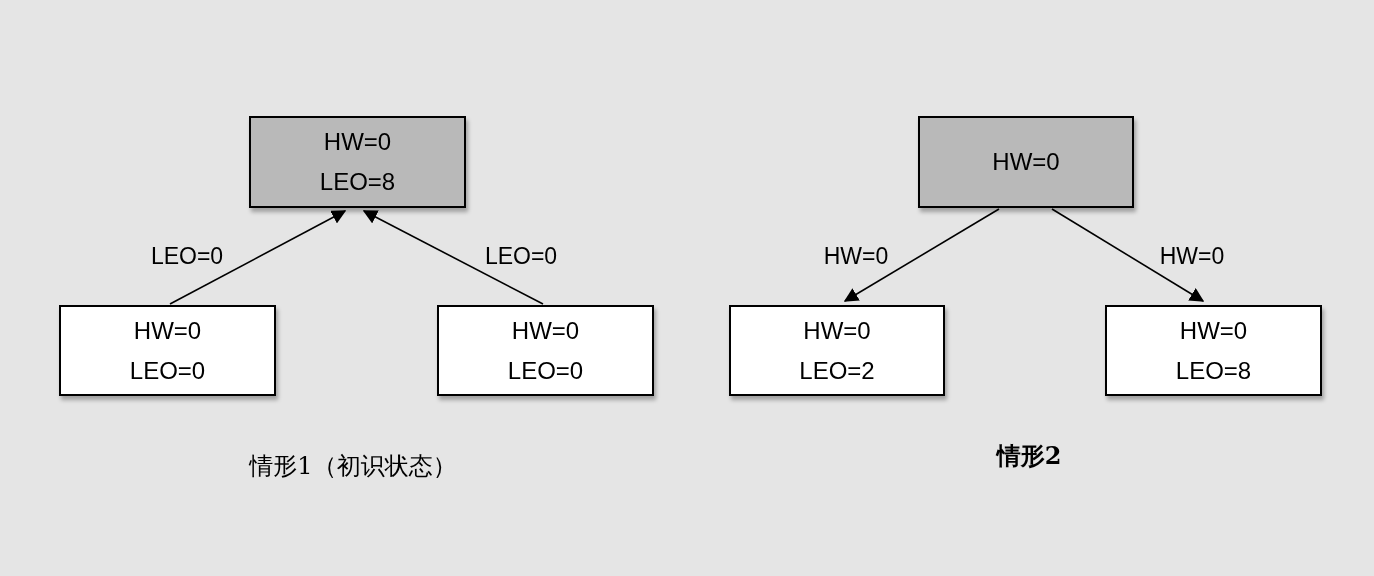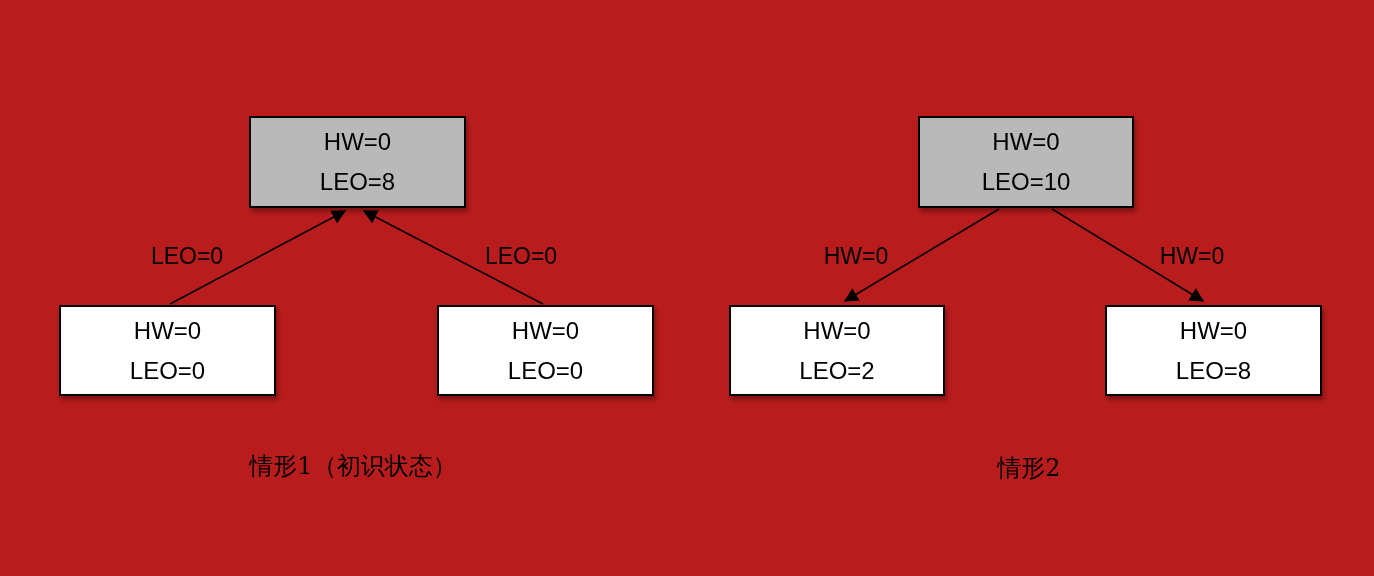--- a/index.html
+++ b/index.html
@@ -4,21 +4,21 @@
 <style>
   html, body {
     margin: 0;
     padding: 0;
     background: #ffffff;
   }
   .canvas {
     position: relative;
     width: 1374px;
     height: 576px;
-    background: #b91c1c;
+    background: #e5e5e5;
     overflow: hidden;
     font-family: "Liberation Sans", sans-serif;
   }
   .edges {
     position: absolute;
     left: 0;
     top: 0;
     width: 1374px;
     height: 576px;
   }
@@ -92,31 +92,30 @@
     <div class="node-line">LEO=0</div>
   </div>
 
   <div class="edge-label" style="left:117px; top:243px;">LEO=0</div>
   <div class="edge-label" style="left:451px; top:243px;">LEO=0</div>
 
   <div class="caption" style="left:153px; top:450px;">情形1（初识状态）</div>
 
   <div class="node node-root" style="left:918px; top:116px; width:216px; height:92px;">
     <div class="node-line">HW=0</div>
-    <div class="node-line">LEO=10</div>
   </div>
 
   <div class="node node-child" style="left:729px; top:305px; width:216px; height:91px;">
     <div class="node-line">HW=0</div>
     <div class="node-line">LEO=2</div>
   </div>
 
   <div class="node node-child" style="left:1105px; top:305px; width:217px; height:91px;">
     <div class="node-line">HW=0</div>
     <div class="node-line">LEO=8</div>
   </div>
 
   <div class="edge-label" style="left:786px; top:243px;">HW=0</div>
   <div class="edge-label" style="left:1122px; top:243px;">HW=0</div>
 
-  <div class="caption" style="left:829px; top:452px;">情形2</div>
+  <div class="caption" style="left:829px; top:440px;font-weight:bold;">情形2</div>
 
 </div>
 
 </body></html>

